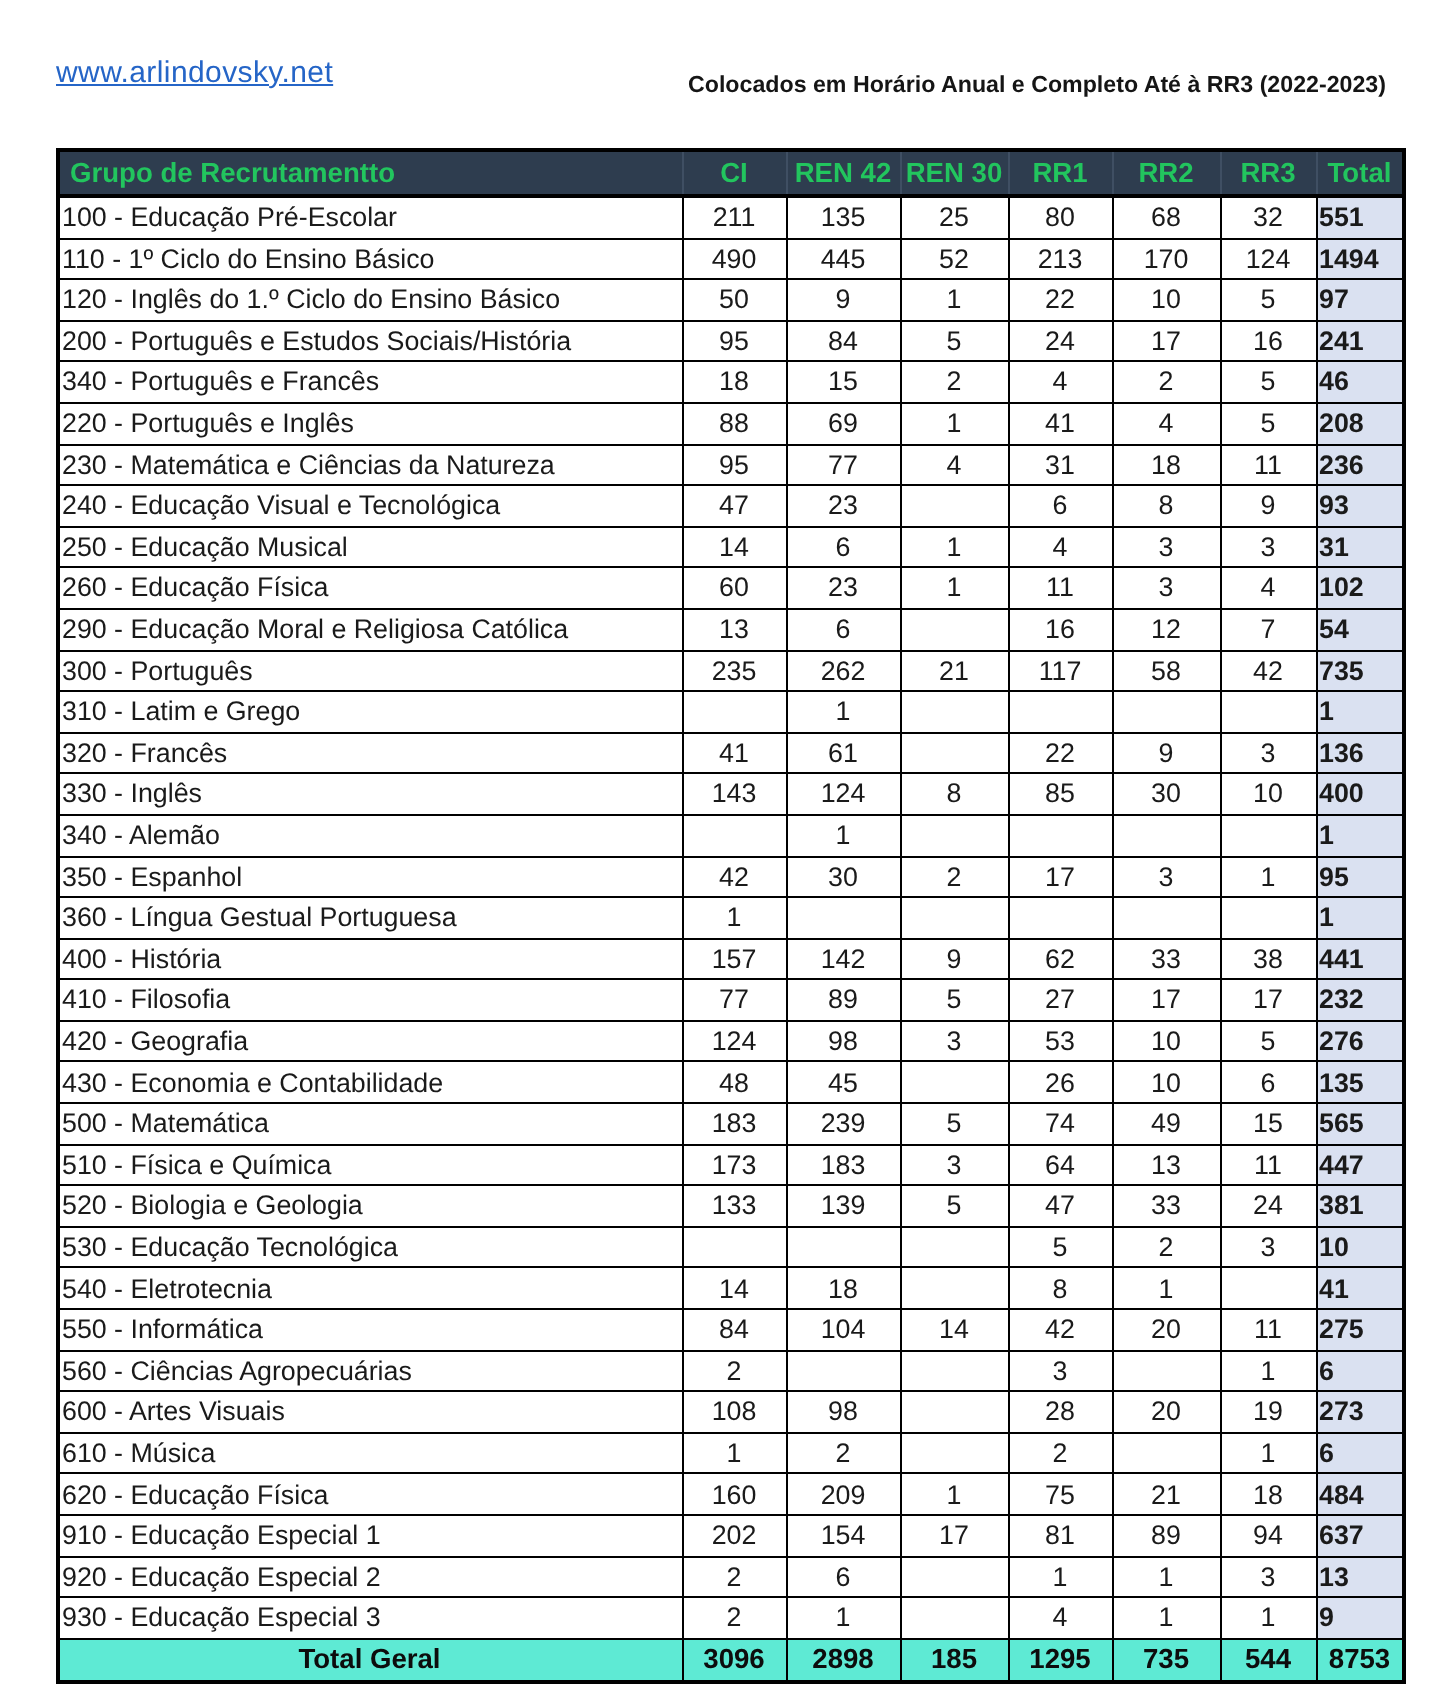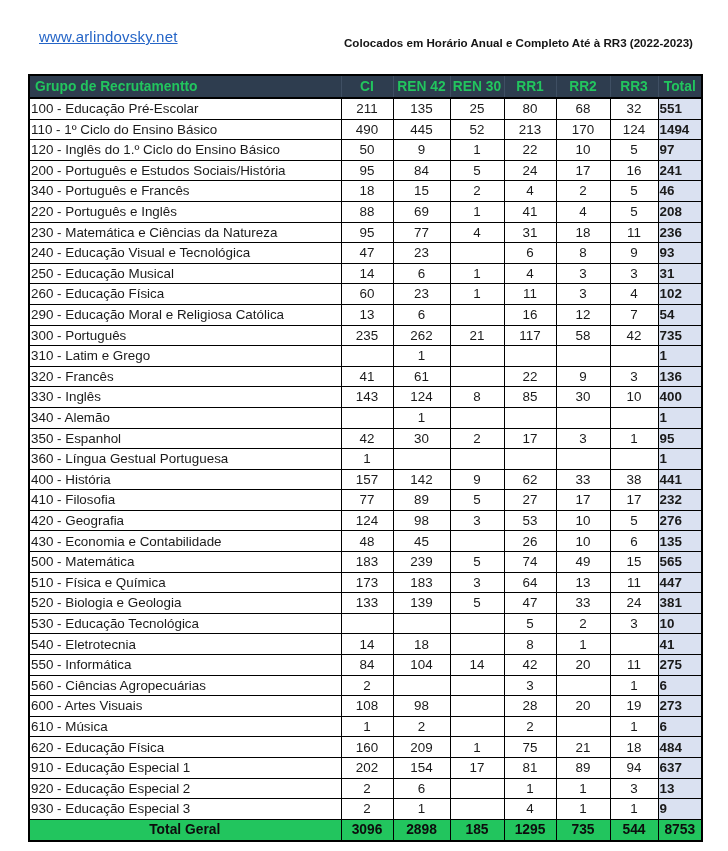--- a/index.html
+++ b/index.html
@@ -21,21 +21,20 @@
   .site-link {
     position: absolute;
     left: 28px;
     top: 28px;
     font-size: 15px;
     font-weight: 500;
     color: #2565c7;
     text-decoration: underline;
     cursor: pointer;
     letter-spacing: 0.2px;
-    margin-left: 11px;
   }
   .doc-title {
     position: absolute;
     left: 344px;
     top: 36px;
     width: 370px;
     font-size: 11.6px;
     font-weight: bold;
     color: #151515;
     white-space: nowrap;
@@ -82,21 +81,21 @@
   }
   td.num-cell {
     text-align: center;
   }
   td.total-cell {
     background: #dae1f1;
     font-weight: bold;
     color: #1c2c49;
   }
   tr.total-row td {
-    background: #22c55e;
+    background: #5eead4;
     font-weight: bold;
     color: #0d0d0d;
     height: 20.5px;
     font-size: 13.8px;
   }
   tr.total-row td.label-cell {
     text-align: center;
     padding-left: 0;
   }
 </style>

